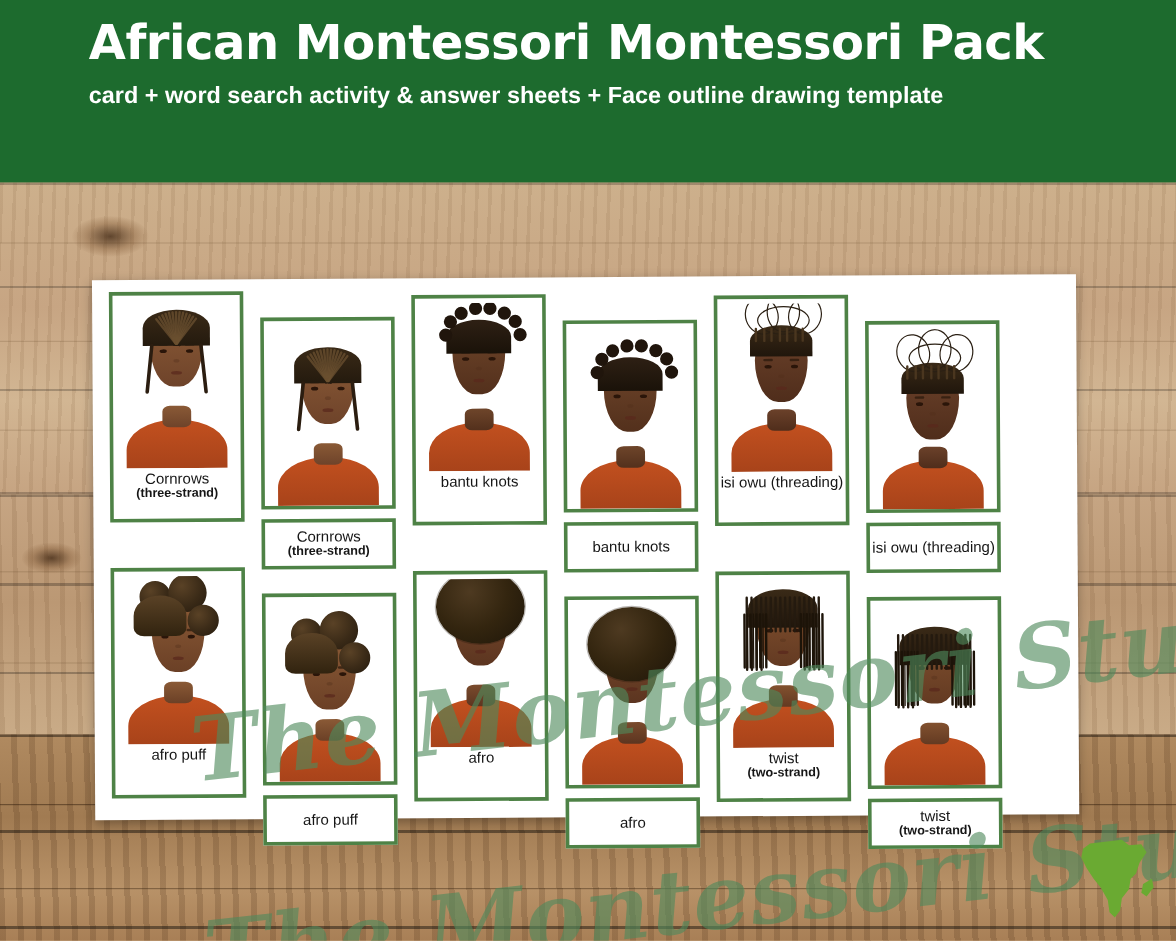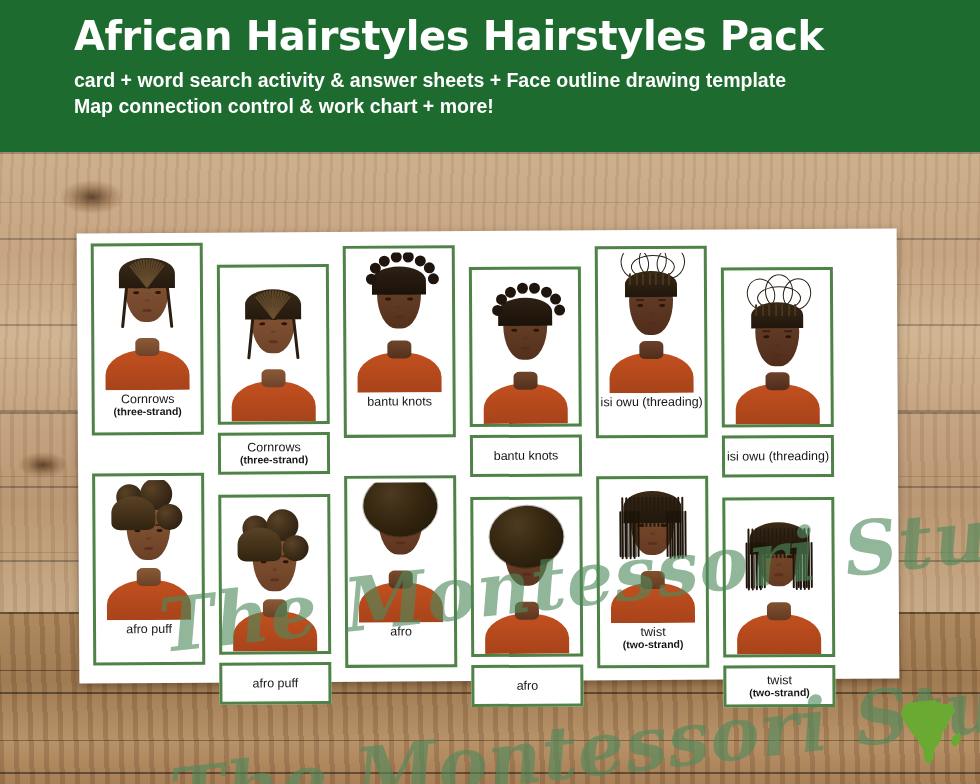--- a/index.html
+++ b/index.html
@@ -132,24 +132,23 @@
     <div class="grainline" style="left:0;top:140px;width:980px;"></div>
   </div>
   <div class="wood bot">
     <div class="knot" style="left:120px;top:28px;width:72px;height:36px;"></div>
     <div class="knot" style="left:640px;top:14px;width:56px;height:28px;"></div>
     <div class="grainline" style="left:0;top:58px;width:980px;background:rgba(50,30,12,.5);"></div>
     <div class="grainline" style="left:0;top:128px;width:980px;background:rgba(50,30,12,.4);"></div>
   </div>
 
   <div class="header" style="background: rgb(29, 107, 46);">
-    <div class="title">African Hairstyles Hairstyles Pack</div>
+    <div class="title">African Montessori Montessori Pack</div>
     <div class="sub">
       <div>card + word search activity &amp; answer sheets + Face outline drawing template</div>
-      <div>Map connection control &amp; work chart + more!</div>
     </div>
   </div>
 
   <div class="sheet">
     <div class="grid" id="card-grid">
         <div class="pic-card" style="left: 14px; top: 10px; width: 112px; height: 192px; border-color: rgb(78, 130, 70);">
           <div style="position:absolute;left:0;right:0;top:4px;height:140px;overflow:hidden;">
         <div class="portrait" style="bottom:0;width:96px;height:152px;">
       <div class="p-shirt" style="width:84px;height:40px;"></div>
       <div class="p-neck" style="bottom:34px;width:24px;height:18px;background:linear-gradient(180deg,#8a5a36,#6e432a);"></div>

